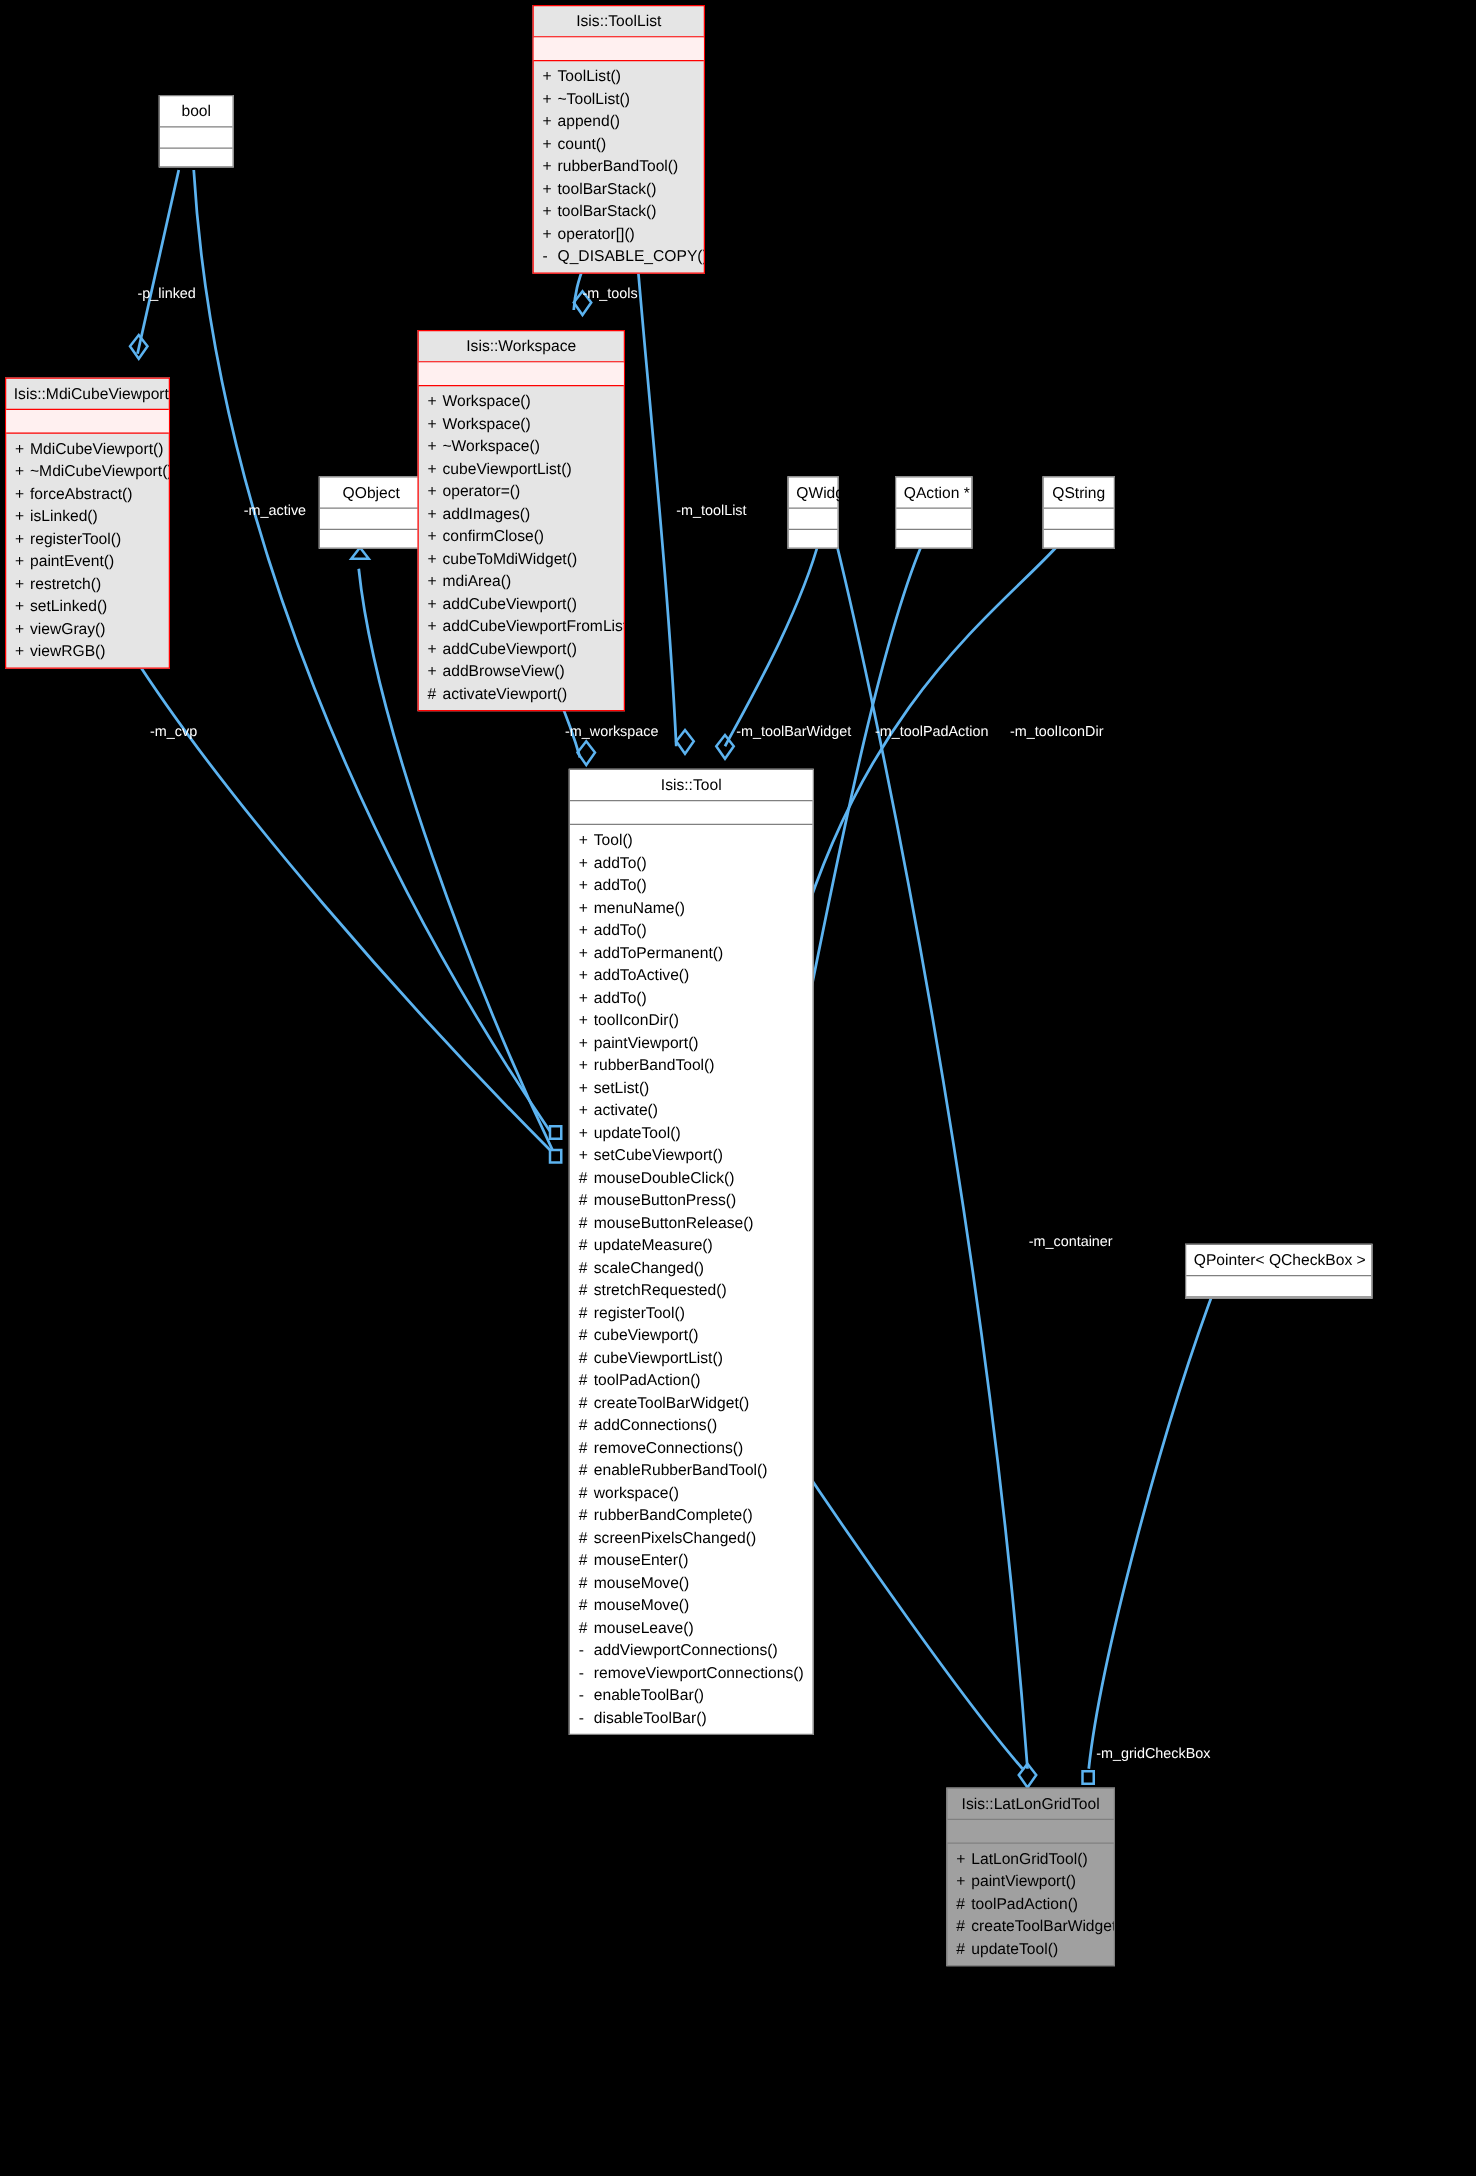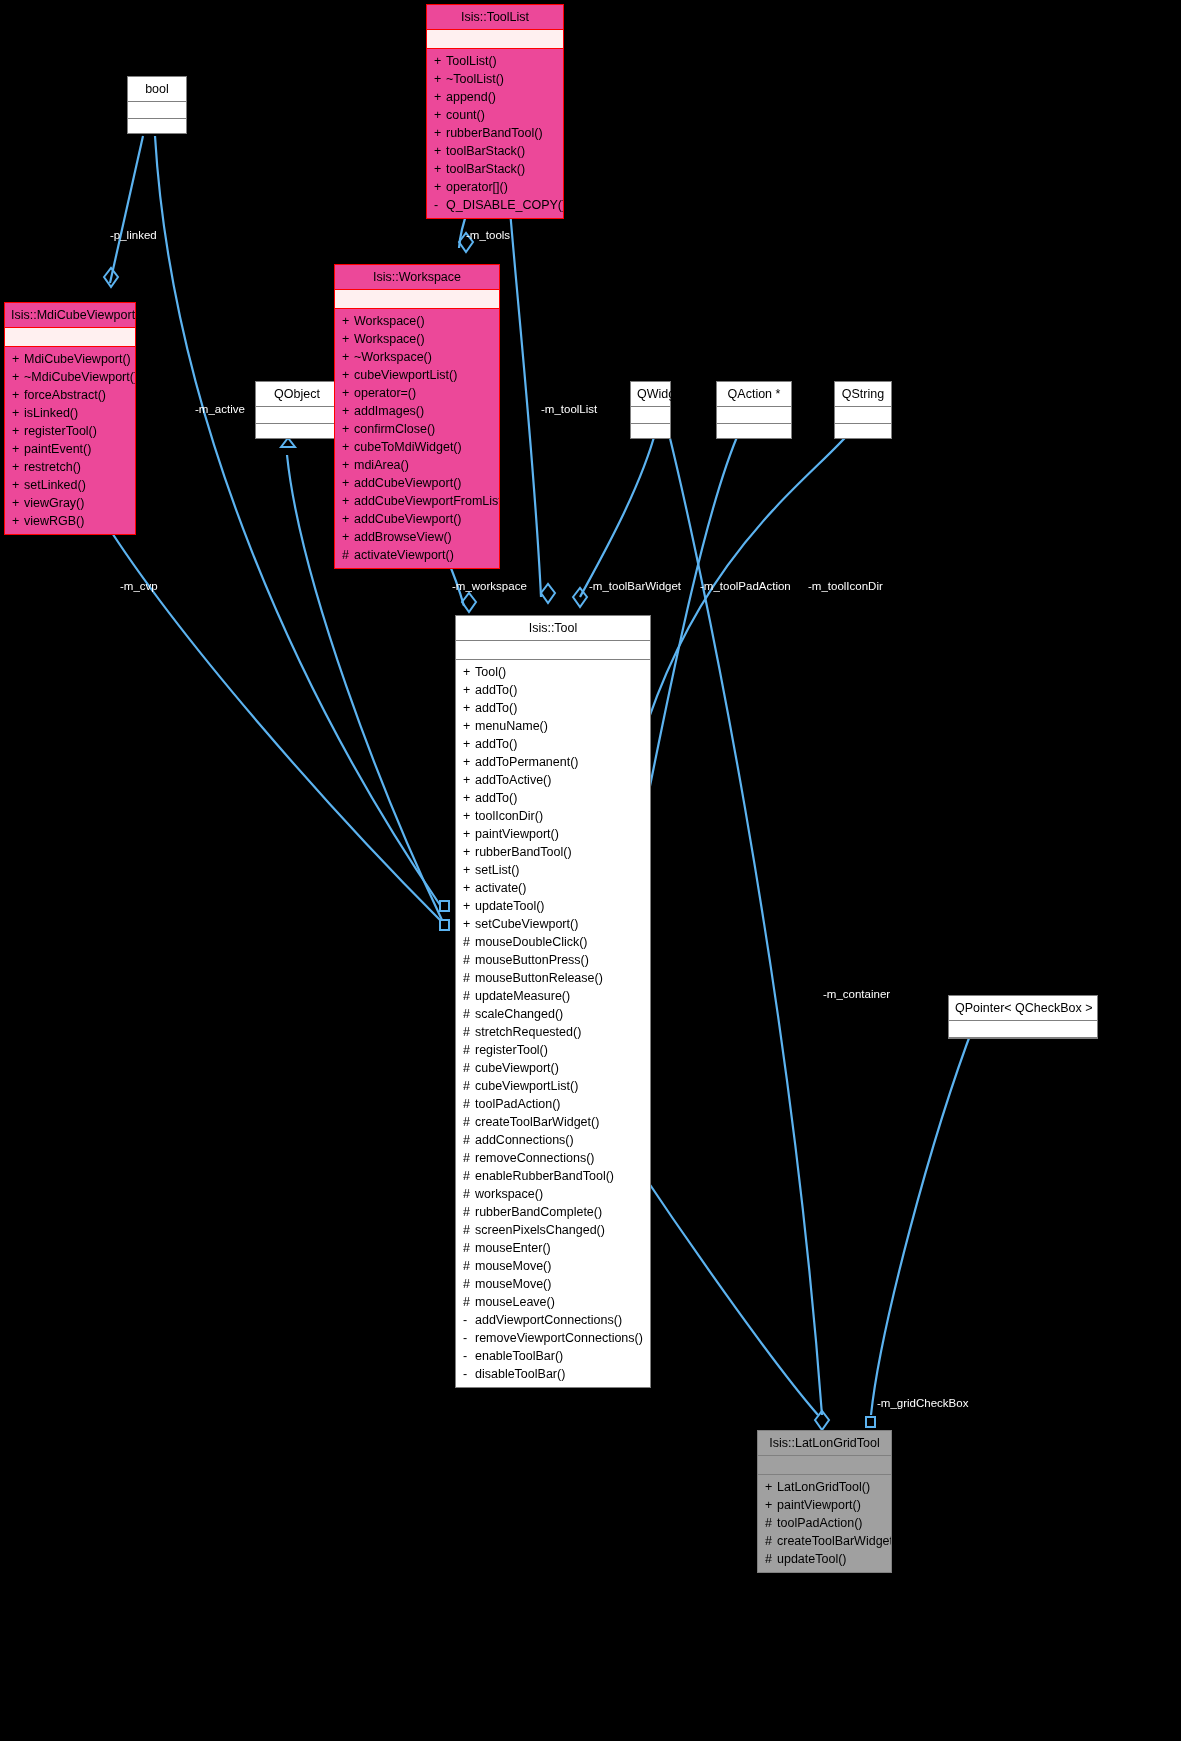--- a/index.html
+++ b/index.html
@@ -56,21 +56,21 @@
     line-height: 18px;
     overflow: hidden;
   }
   .uml-node .methods .m .vis {
     display: inline-block;
     width: 12px;
   }
 
   
   .node-hl {
-    background: #ec4899;
+    background: #e5e5e5;
     border: 1px solid #ff0000;
   }
   .node-hl .sep { background: #ff0000; }
   .node-hl .attrs { background: #fff0f0; }
 
   
   .node-plain {
     background: #ffffff;
     border: 1px solid #808080;
   }
@@ -227,21 +227,21 @@
 </div>
 
 <div class="uml-node node-plain" style="left:630px; top:381px; width:41px;">
   <div class="title">QWidget *</div>
   <div class="sep"></div>
   <div class="attrs" style="height:14px;"></div>
   <div class="sep"></div>
   <div class="methods" style="height:14px; padding:0;"></div>
 </div>
 
-<div class="uml-node node-plain" style="left:716px; top:381px; width:76px;">
+<div class="uml-node node-plain" style="left:716px; top:381px; width:62px;">
   <div class="title">QAction *</div>
   <div class="sep"></div>
   <div class="attrs" style="height:14px;"></div>
   <div class="sep"></div>
   <div class="methods" style="height:14px; padding:0;"></div>
 </div>
 
 <div class="uml-node node-plain" style="left:834px; top:381px; width:58px;">
   <div class="title">QString</div>
   <div class="sep"></div>

